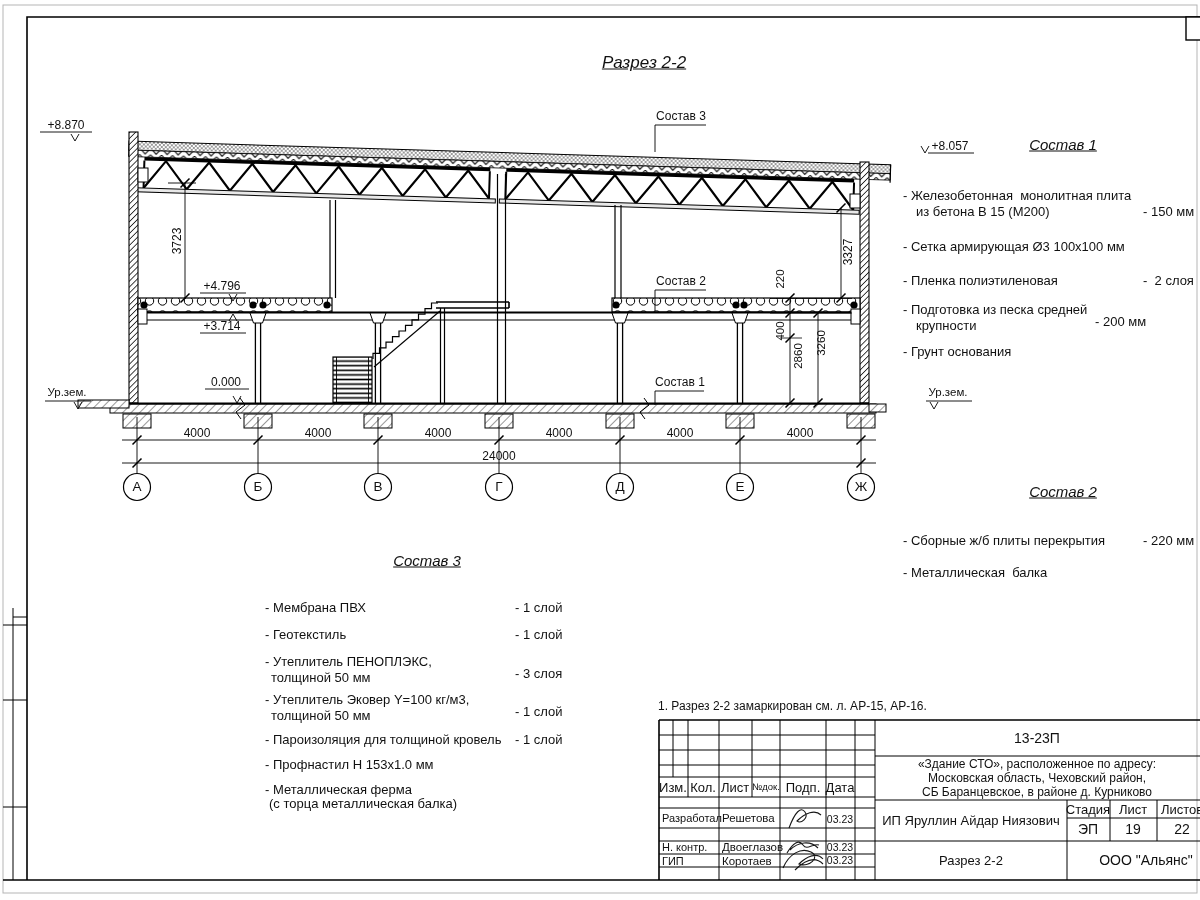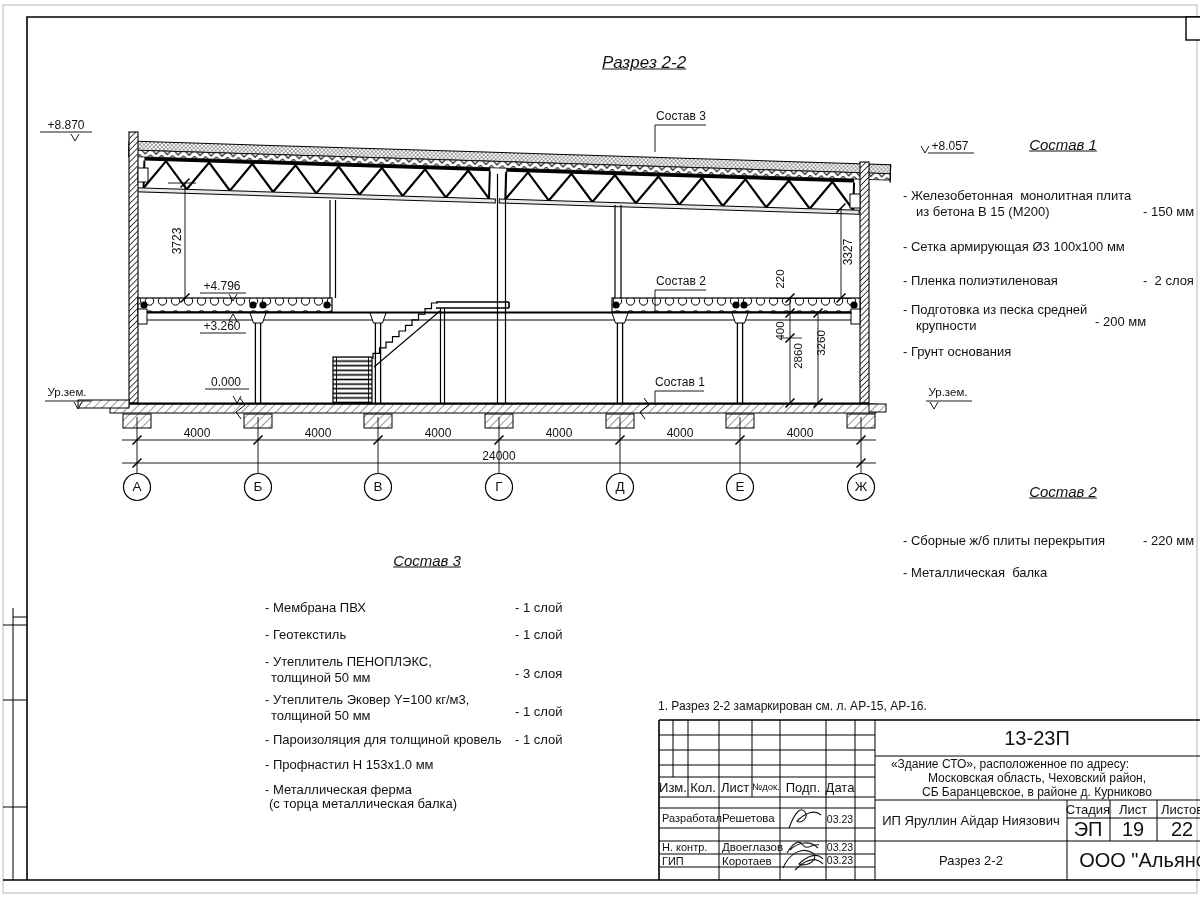--- a/index.html
+++ b/index.html
@@ -5,21 +5,21 @@
   html,body{margin:0;padding:0;background:#fff;}
   #page{position:relative;width:1200px;height:900px;background:#fff;overflow:hidden;
         font-family:"Liberation Sans",sans-serif;color:#111;}
   svg{position:absolute;left:0;top:0;}
   .t{position:absolute;font-size:12.5px;color:#111;white-space:pre;line-height:1;}
   .c{transform:translate(-50%,-50%);}
   .r{transform:translate(-50%,-50%) rotate(-90deg);}
   .it{font-style:italic;}
   .u{text-decoration:underline;}
   .s11{font-size:11px;} .s115{font-size:11.5px;} .s12{font-size:12px;}
-  .s13{font-size:13px;} .s135{font-size:13.5px;} .s14{font-size:20px;}
+  .s13{font-size:13px;} .s135{font-size:13.5px;} .s14{font-size:14px;}
   .s15{font-size:15px;} .s17{font-size:17px;} .s95{font-size:9.5px;} .s105{font-size:10.5px;}
 </style>
 </head>
 <body>
 
 <div id="page">
 
 <svg width="1200" height="900" viewBox="0 0 1200 900">
   <defs>
     <pattern id="wallHatch" width="4.2" height="4.2" patternUnits="userSpaceOnUse" patternTransform="rotate(45)">
@@ -214,21 +214,21 @@
 
 <div class="t c it u s17" style="left:644px;top:62px">Разрез 2-2</div>
 
 <div class="t c s12" style="left:681px;top:116px">Состав 3</div>
 <div class="t c s12" style="left:681px;top:281px">Состав 2</div>
 <div class="t c s12" style="left:680px;top:382px">Состав 1</div>
 
 <div class="t c s12" style="left:66px;top:125px">+8.870</div>
 <div class="t c s115" style="left:67px;top:393px">Ур.зем.</div>
 <div class="t c s12" style="left:222px;top:286px">+4.796</div>
-<div class="t c s12" style="left:222px;top:326px">+3.260</div>
+<div class="t c s12" style="left:222px;top:326px">+3.714</div>
 <div class="t c s12" style="left:226px;top:382px">0.000</div>
 <div class="t c s12" style="left:950px;top:146px">+8.057</div>
 <div class="t c s115" style="left:948px;top:393px">Ур.зем.</div>
 
 <div class="t r s12" style="left:177px;top:241px">3723</div>
 <div class="t r s12" style="left:848px;top:252px">3327</div>
 <div class="t r s115" style="left:781px;top:279px">220</div>
 <div class="t r s115" style="left:781px;top:331px">400</div>
 <div class="t r s115" style="left:799px;top:356px">2860</div>
 <div class="t r s115" style="left:822px;top:343px">3260</div>
@@ -279,21 +279,21 @@
 <div class="t s13" style="left:515px;top:705px">- 1 слой</div>
 <div class="t s13" style="left:265px;top:733px">- Пароизоляция для толщиной кровель</div>
 <div class="t s13" style="left:515px;top:733px">- 1 слой</div>
 <div class="t s13" style="left:265px;top:758px">- Профнастил Н 153х1.0 мм</div>
 <div class="t s13" style="left:265px;top:783px">- Металлическая ферма</div>
 <div class="t s13" style="left:269px;top:797px">(с торца металлическая балка)</div>
 
 <div class="t s12" style="left:658px;top:700px">1. Разрез 2-2 замаркирован см. л. АР-15, АР-16.</div>
 
 <div class="t c s14" style="left:1037px;top:738px">13-23П</div>
-<div class="t c s12" style="left:1010px;top:764px">«Здание СТО», расположенное по адресу:</div>
+<div class="t c s12" style="left:1037px;top:764px">«Здание СТО», расположенное по адресу:</div>
 <div class="t c s12" style="left:1037px;top:778px">Московская область, Чеховский район,</div>
 <div class="t c s12" style="left:1037px;top:792px">СБ Баранцевское, в районе д. Курниково</div>
 
 <div class="t c s13" style="left:673px;top:787px">Изм.</div>
 <div class="t c s13" style="left:703px;top:787px">Кол.</div>
 <div class="t c s13" style="left:735px;top:787px">Лист</div>
 <div class="t c s95" style="left:766px;top:787px">№док.</div>
 <div class="t c s13" style="left:803px;top:787px">Подп.</div>
 <div class="t c s13" style="left:840px;top:787px">Дата</div>
 

